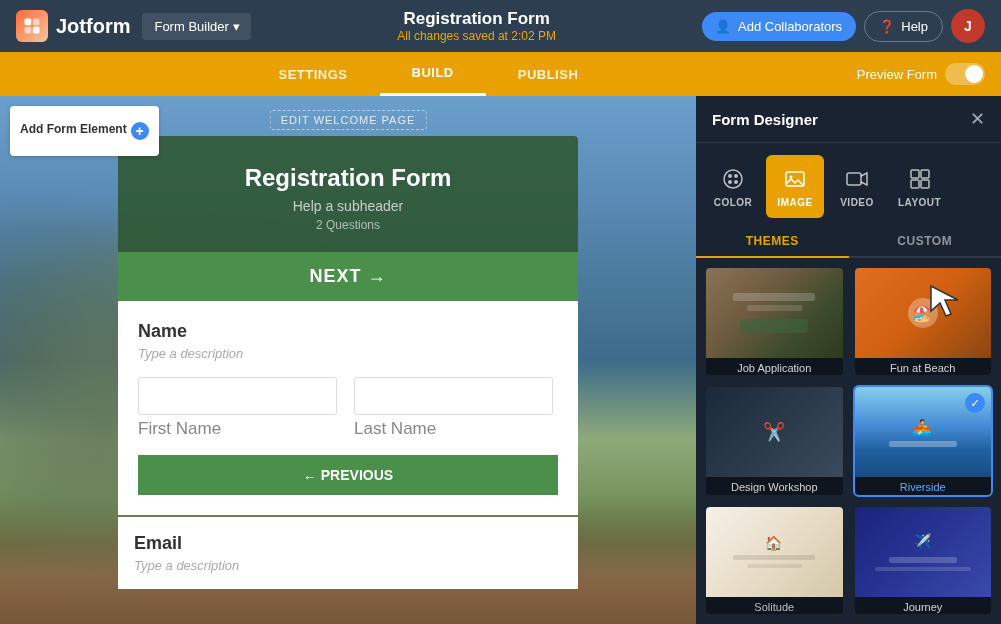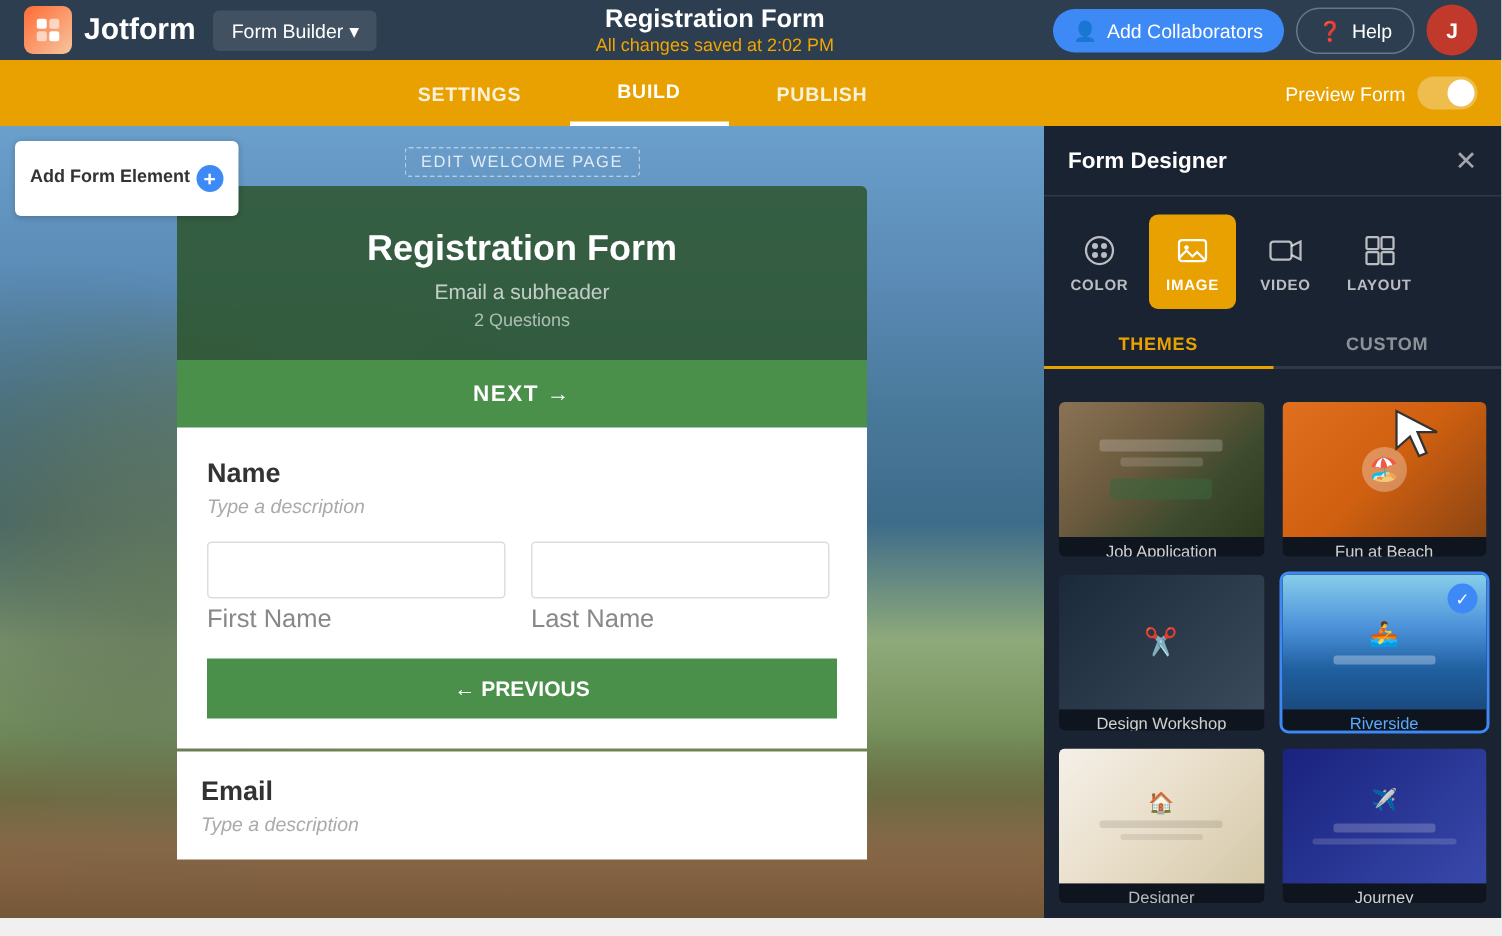--- a/index.html
+++ b/index.html
@@ -1,20 +1,20 @@
 <!DOCTYPE html>
 <html><head>
   <meta charset="utf-8">
   <style>
     * { box-sizing: border-box; margin: 0; padding: 0; }
     body { font-family: -apple-system, BlinkMacSystemFont, 'Segoe UI', sans-serif; width: 1001px; height: 624px; overflow: hidden; background: #f0f0f0; }
 
     
     .top-nav {
-      display: flex; align-items: center; background: #2c3e50; height: 40px; padding: 0 16px; gap: 12px; position: relative; z-index: 10;
+      display: flex; align-items: center; background: #2c3e50; height: 52px; padding: 0 16px; gap: 12px; position: relative; z-index: 10;
     }
     .logo-area { display: flex; align-items: center; gap: 8px; }
     .logo-icon { width: 32px; height: 32px; background: linear-gradient(135deg, #ff6b35, #f7c59f); border-radius: 6px; display: flex; align-items: center; justify-content: center; }
     .logo-icon svg { width: 20px; height: 20px; }
     .logo-text { color: white; font-size: 20px; font-weight: 700; }
     .form-builder-btn { background: rgba(255,255,255,0.1); color: white; border: none; padding: 6px 12px; border-radius: 4px; cursor: pointer; font-size: 13px; display: flex; align-items: center; gap: 4px; }
     .center-title { flex: 1; text-align: center; }
     .form-title { color: white; font-size: 17px; font-weight: 600; }
     .saved-status { color: #f0a500; font-size: 12px; }
     .nav-right { display: flex; align-items: center; gap: 8px; }
@@ -57,21 +57,21 @@
     .add-icon { width: 18px; height: 18px; background: #3d8af7; border-radius: 50%; display: flex; align-items: center; justify-content: center; color: white; font-size: 14px; font-weight: bold; }
 
     .edit-welcome-label { position: absolute; top: 14px; left: 50%; transform: translateX(-50%); color: rgba(255,255,255,0.8); font-size: 11px; letter-spacing: 1px; text-transform: uppercase; border: 1px dashed rgba(255,255,255,0.5); padding: 3px 10px; border-radius: 3px; z-index: 5; }
 
     
     .form-card { position: absolute; top: 40px; left: 50%; transform: translateX(-50%); width: 460px; z-index: 4; }
     .form-header { background: rgba(45,85,45,0.85); padding: 28px 20px 20px; text-align: center; border-radius: 4px 4px 0 0; }
     .form-header-title { color: white; font-size: 24px; font-weight: 600; margin-bottom: 6px; }
     .form-subheader { color: rgba(255,255,255,0.7); font-size: 14px; margin-bottom: 4px; }
     .form-questions { color: rgba(255,255,255,0.6); font-size: 12px; }
-    .form-next-btn { background: #4a8f4a; color: white; border: none; width: 100%; padding: 14px; font-size: 15px; font-weight: 600; cursor: pointer; letter-spacing: 1px; display: flex; align-items: center; justify-content: center; gap: 8px; }
+    .form-next-btn { background: #4a8f4a; color: white; border: none; width: 100%; padding: 14px; font-size: 18px; font-weight: 600; cursor: pointer; letter-spacing: 1px; display: flex; align-items: center; justify-content: center; gap: 8px; }
     .form-body { background: white; padding: 20px 20px; }
     .form-field-title { font-size: 18px; font-weight: 600; color: #333; margin-bottom: 4px; }
     .form-field-desc { color: #aaa; font-size: 13px; margin-bottom: 16px; font-style: italic; }
     .form-input { flex: 1; border: 1px solid #ddd; border-radius: 3px; padding: 10px 8px; font-size: 14px; }
     .input-label { font-size: 17px; color: #888; margin-top: 4px; }
     .form-inputs-row { display: flex; gap: 12px; }
     .input-group { flex: 1; }
     .form-prev-btn { background: #4a8f4a; color: white; border: none; width: 100%; padding: 12px; font-size: 14px; font-weight: 600; cursor: pointer; display: flex; align-items: center; justify-content: center; gap: 8px; margin-top: 16px; }
 
     .email-section { background: white; padding: 16px; margin-top: 2px; }
@@ -89,21 +89,21 @@
     
     .designer-tabs { display: flex; padding: 12px 8px 0; gap: 4px; flex-wrap: wrap; }
     .designer-tab { display: flex; flex-direction: column; align-items: center; gap: 4px; padding: 10px 8px; border-radius: 6px; cursor: pointer; min-width: 58px; }
     .designer-tab.active { background: #e8a100; }
     .designer-tab-icon { width: 28px; height: 28px; display: flex; align-items: center; justify-content: center; color: rgba(255,255,255,0.7); }
     .designer-tab.active .designer-tab-icon { color: white; }
     .designer-tab-label { font-size: 10px; color: rgba(255,255,255,0.7); text-transform: uppercase; font-weight: 600; letter-spacing: 0.5px; }
     .designer-tab.active .designer-tab-label { color: white; }
 
     
-    .sub-tabs { display: flex; border-bottom: 2px solid rgba(255,255,255,0.1); margin: 8px 0 12px; }
+    .sub-tabs { display: flex; border-bottom: 2px solid rgba(255,255,255,0.1); margin: 8px 0 0; }
     .sub-tab { flex: 1; text-align: center; padding: 8px; font-size: 12px; font-weight: 600; color: rgba(255,255,255,0.5); cursor: pointer; letter-spacing: 0.5px; }
     .sub-tab.active { color: #e8a100; border-bottom: 2px solid #e8a100; margin-bottom: -2px; }
 
     
     .cursor-arrow {
       position: absolute; top: 185px; left: 230px; z-index: 20; pointer-events: none;
     }
 
     
     .theme-grid { display: grid; grid-template-columns: 1fr 1fr; gap: 8px; padding: 8px; overflow-y: auto; flex: 1; }
@@ -184,21 +184,21 @@
         <div class="add-icon">+</div>
       </button>
     </div>
 
     <div class="edit-welcome-label">EDIT WELCOME PAGE</div>
 
     <div class="form-card">
 
       <div class="form-header">
         <div class="form-header-title">Registration Form</div>
-        <div class="form-subheader">Email a subheader</div>
+        <div class="form-subheader">Help a subheader</div>
         <div class="form-questions">2 Questions</div>
       </div>
       <button class="form-next-btn">
         <span>NEXT →</span>
       </button>
 
       <div class="form-body">
         <div class="form-field-title">Name</div>
         <div class="form-field-desc">Type a description</div>
         <div class="form-inputs-row">
@@ -332,21 +332,21 @@
       </div>
 
       <div class="theme-item">
         <div class="theme-thumb theme-solitude">
           <div style="width:100%;height:100%;display:flex;align-items:center;justify-content:center;flex-direction:column;gap:4px;">
             <div style="font-size:14px;">🏠</div>
             <div style="width:60%;height:5px;background:rgba(0,0,0,0.1);border-radius:2px;"></div>
             <div style="width:40%;height:4px;background:rgba(0,0,0,0.08);border-radius:2px;"></div>
           </div>
         </div>
-        <div class="theme-label" style="color:rgba(255,255,255,0.7);">Designer</div>
+        <div class="theme-label" style="color:rgba(255,255,255,0.7);">Solitude</div>
       </div>
 
       <div class="theme-item">
         <div class="theme-thumb theme-journey">
           <div style="width:100%;height:100%;display:flex;align-items:center;justify-content:center;flex-direction:column;gap:4px;">
             <div style="font-size:14px;">✈️</div>
             <div style="width:50%;height:6px;background:rgba(255,255,255,0.2);border-radius:2px;margin-top:4px;"></div>
             <div style="width:70%;height:4px;background:rgba(255,255,255,0.15);border-radius:2px;"></div>
           </div>
         </div>

